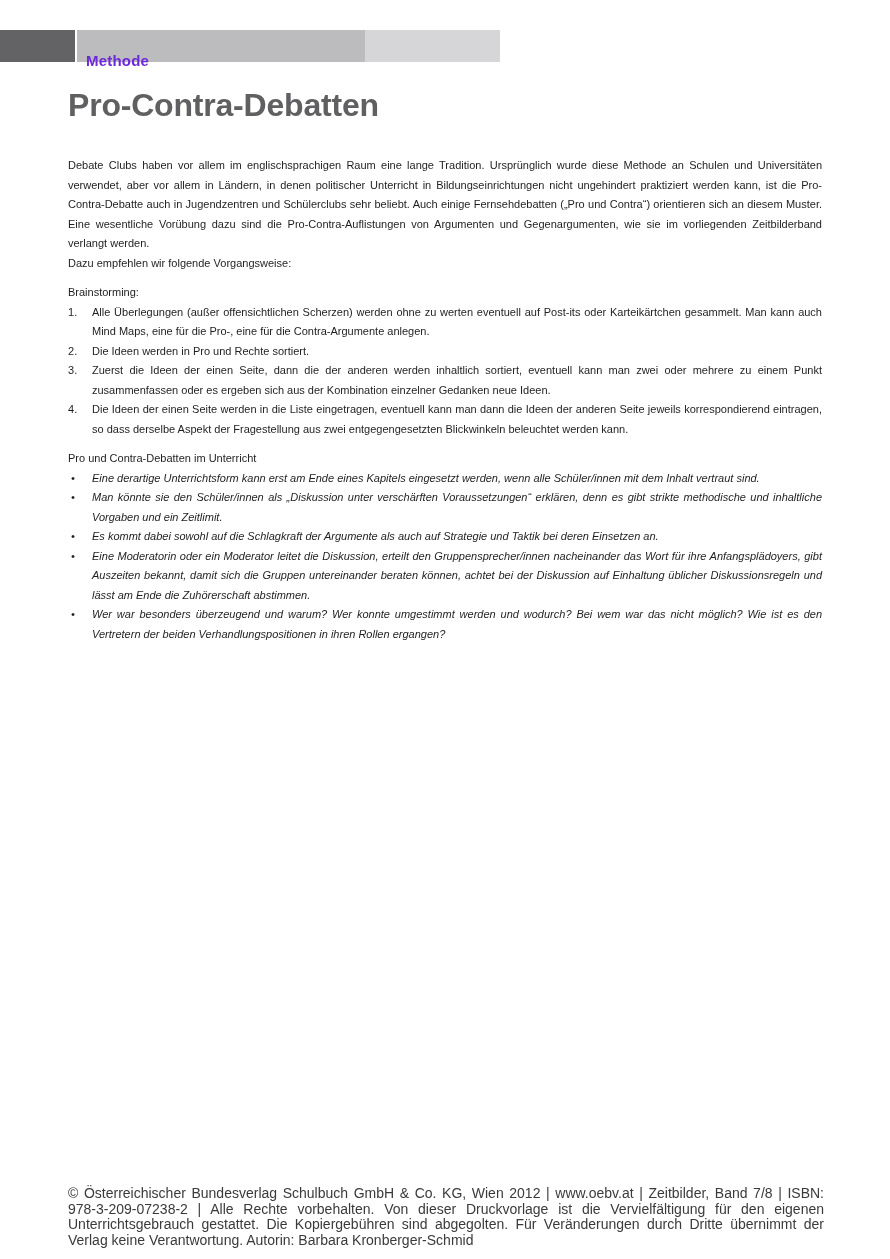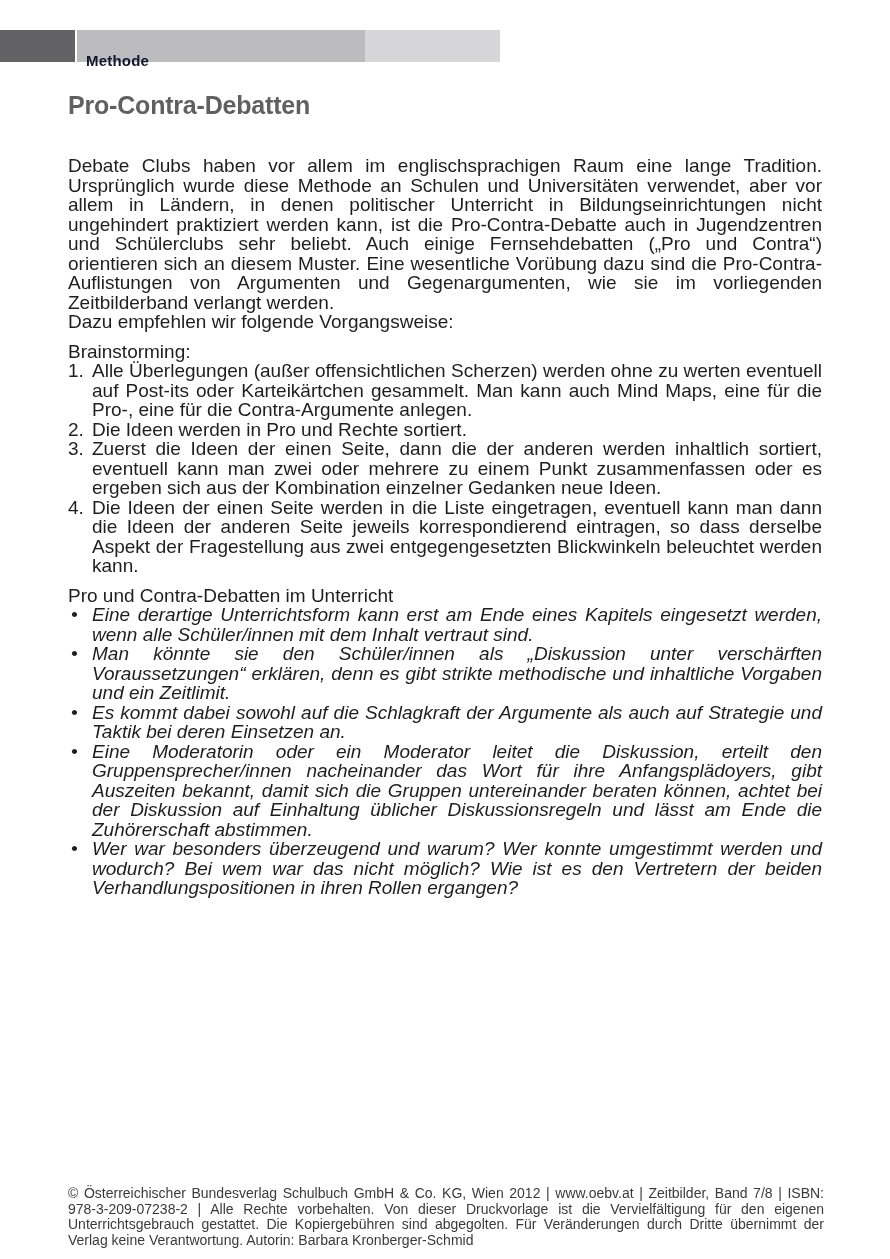--- a/index.html
+++ b/index.html
@@ -39,47 +39,47 @@
     width: 288px;
     height: 100%;
     background: #bcbcbe;
     display: flex;
     align-items: center;
     padding-left: 9px;
   }
   .header-tab span {
     font-size: 15px;
     font-weight: bold;
-    color: #0f172a;
+    color: #6d28d9;
     letter-spacing: 0.2px;
     margin-top: 28px;
   }
   .header-tab-light {
     width: 135px;
     height: 100%;
     background: #d6d6d8;
   }
 
   
   .content {
     position: absolute;
     top: 62px;
     left: 68px;
     right: 68px;
   }
   h1.page-title {
     margin-top: 29px;
-    font-size: 25px;
+    font-size: 32px;
     line-height: 28px;
     font-weight: bold;
     color: #606062;
     letter-spacing: -0.2px;
   }
   .body-text {
-    font-size: 19px;
+    font-size: 11px;
     line-height: 19.5px;
     color: #1e1e1e;
   }
   p.intro {
     margin-top: 37px;
     text-align: justify;
   }
   p.lead {
   }
   p.list-heading {

